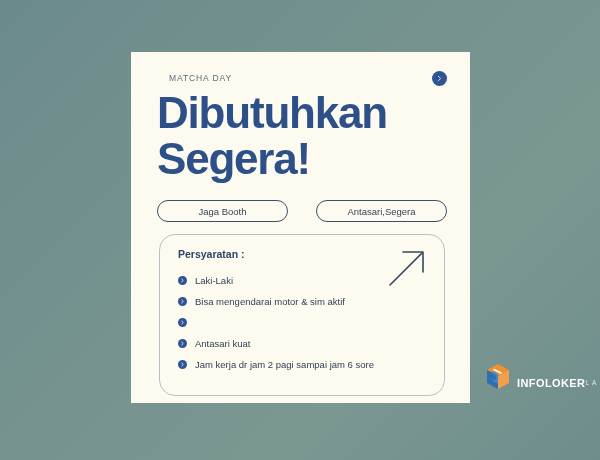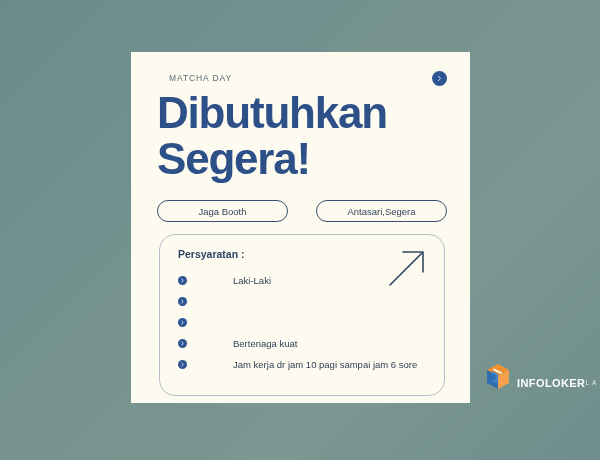--- a/index.html
+++ b/index.html
@@ -128,21 +128,20 @@
   .req-list {
     position: absolute;
     left: 18px;
     top: 35px;
     width: 250px;
   }
   .req-item {
     display: flex;
     align-items: center;
     height: 21px;
-    gap: 38px;
   }
   .bullet {
     width: 9px;
     height: 9px;
     border-radius: 50%;
     background: #2f5492;
     flex: 0 0 auto;
     margin-right: 8px;
     display: flex;
     align-items: center;
@@ -236,43 +235,44 @@
             </svg>
           </span>
           <span class="req-text">Laki-Laki</span>
         </div>
         <div class="req-item">
           <span class="bullet">
             <svg width="5" height="5" viewBox="0 0 5 5" aria-hidden="true">
               <path d="M1.7 1 L3.3 2.5 L1.7 4" fill="none" stroke="#dce8f7" stroke-width="0.9" stroke-linecap="round" stroke-linejoin="round"></path>
             </svg>
           </span>
-        </div>
-        <div class="req-item">
-          <span class="bullet">
-            <svg width="5" height="5" viewBox="0 0 5 5" aria-hidden="true">
-              <path d="M1.7 1 L3.3 2.5 L1.7 4" fill="none" stroke="#dce8f7" stroke-width="0.9" stroke-linecap="round" stroke-linejoin="round"></path>
-            </svg>
-          </span>
-        </div>
-        <div class="req-item">
-          <span class="bullet">
-            <svg width="5" height="5" viewBox="0 0 5 5" aria-hidden="true">
-              <path d="M1.7 1 L3.3 2.5 L1.7 4" fill="none" stroke="#dce8f7" stroke-width="0.9" stroke-linecap="round" stroke-linejoin="round"></path>
-            </svg>
-          </span>
-          <span class="req-text">Bertenaga kuat</span>
-        </div>
-        <div class="req-item">
-          <span class="bullet">
-            <svg width="5" height="5" viewBox="0 0 5 5" aria-hidden="true">
-              <path d="M1.7 1 L3.3 2.5 L1.7 4" fill="none" stroke="#dce8f7" stroke-width="0.9" stroke-linecap="round" stroke-linejoin="round"></path>
-            </svg>
-          </span>
-          <span class="req-text">Jam kerja dr jam 10 pagi sampai jam 6 sore</span>
+          <span class="req-text">Bisa mengendarai motor &amp; sim aktif</span>
+        </div>
+        <div class="req-item">
+          <span class="bullet">
+            <svg width="5" height="5" viewBox="0 0 5 5" aria-hidden="true">
+              <path d="M1.7 1 L3.3 2.5 L1.7 4" fill="none" stroke="#dce8f7" stroke-width="0.9" stroke-linecap="round" stroke-linejoin="round"></path>
+            </svg>
+          </span>
+        </div>
+        <div class="req-item">
+          <span class="bullet">
+            <svg width="5" height="5" viewBox="0 0 5 5" aria-hidden="true">
+              <path d="M1.7 1 L3.3 2.5 L1.7 4" fill="none" stroke="#dce8f7" stroke-width="0.9" stroke-linecap="round" stroke-linejoin="round"></path>
+            </svg>
+          </span>
+          <span class="req-text">Antasari kuat</span>
+        </div>
+        <div class="req-item">
+          <span class="bullet">
+            <svg width="5" height="5" viewBox="0 0 5 5" aria-hidden="true">
+              <path d="M1.7 1 L3.3 2.5 L1.7 4" fill="none" stroke="#dce8f7" stroke-width="0.9" stroke-linecap="round" stroke-linejoin="round"></path>
+            </svg>
+          </span>
+          <span class="req-text">Jam kerja dr jam 2 pagi sampai jam 6 sore</span>
         </div>
       </div>
     </div>
 
   </div>
 
   <div id="logo">
     <div class="logo-mark">
       <svg width="26" height="28" viewBox="0 0 26 28" aria-hidden="true">
         <polygon points="13,1 24,7 13,13 2,7" fill="#f0912f"></polygon>

